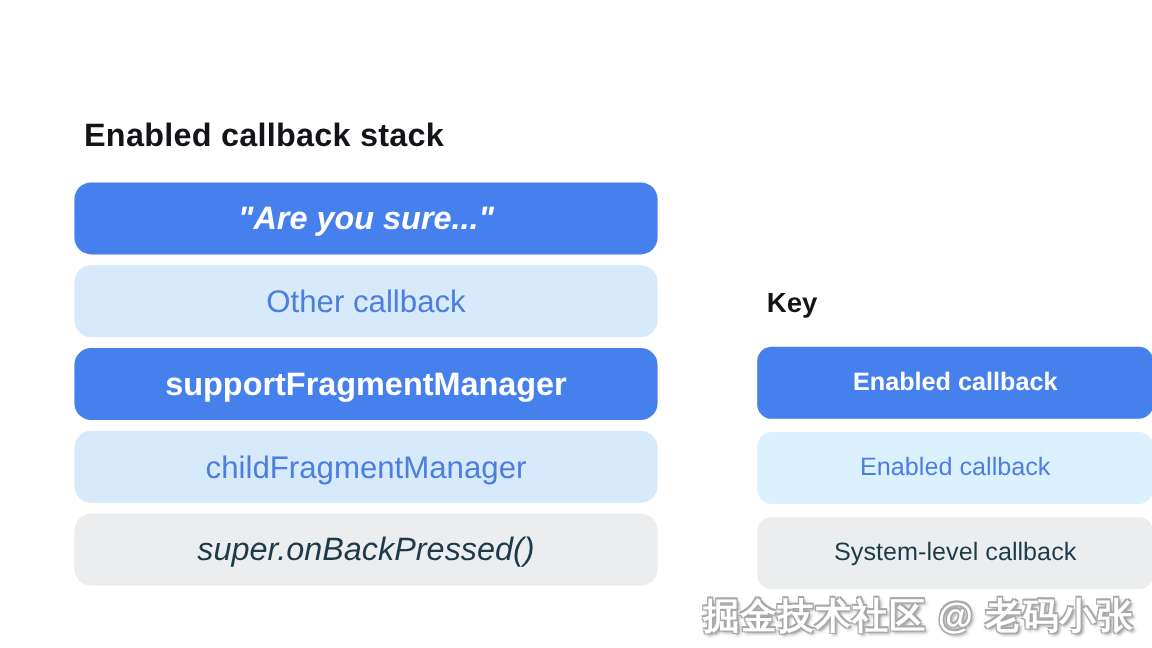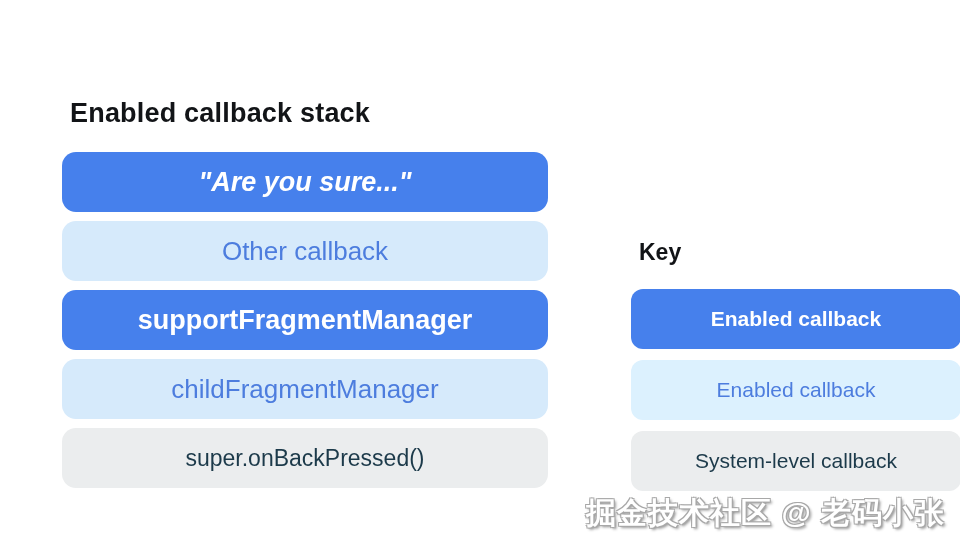--- a/index.html
+++ b/index.html
@@ -48,21 +48,22 @@
     font-weight: 700;
     font-size: 27px;
   }
   .bar.disabled {
     background: var(--disabled-bg);
     color: var(--disabled-text);
   }
   .bar.system {
     background: var(--system-bg);
     color: var(--system-text);
-    font-size: 23px;
+    font-size: 27px;
+    font-style: italic;
   }
   .quote {
     font-style: italic;
   }
   .key {
     position: absolute;
     left: 584px;
     top: 238px;
     width: 330px;
     margin-left: 47px;

